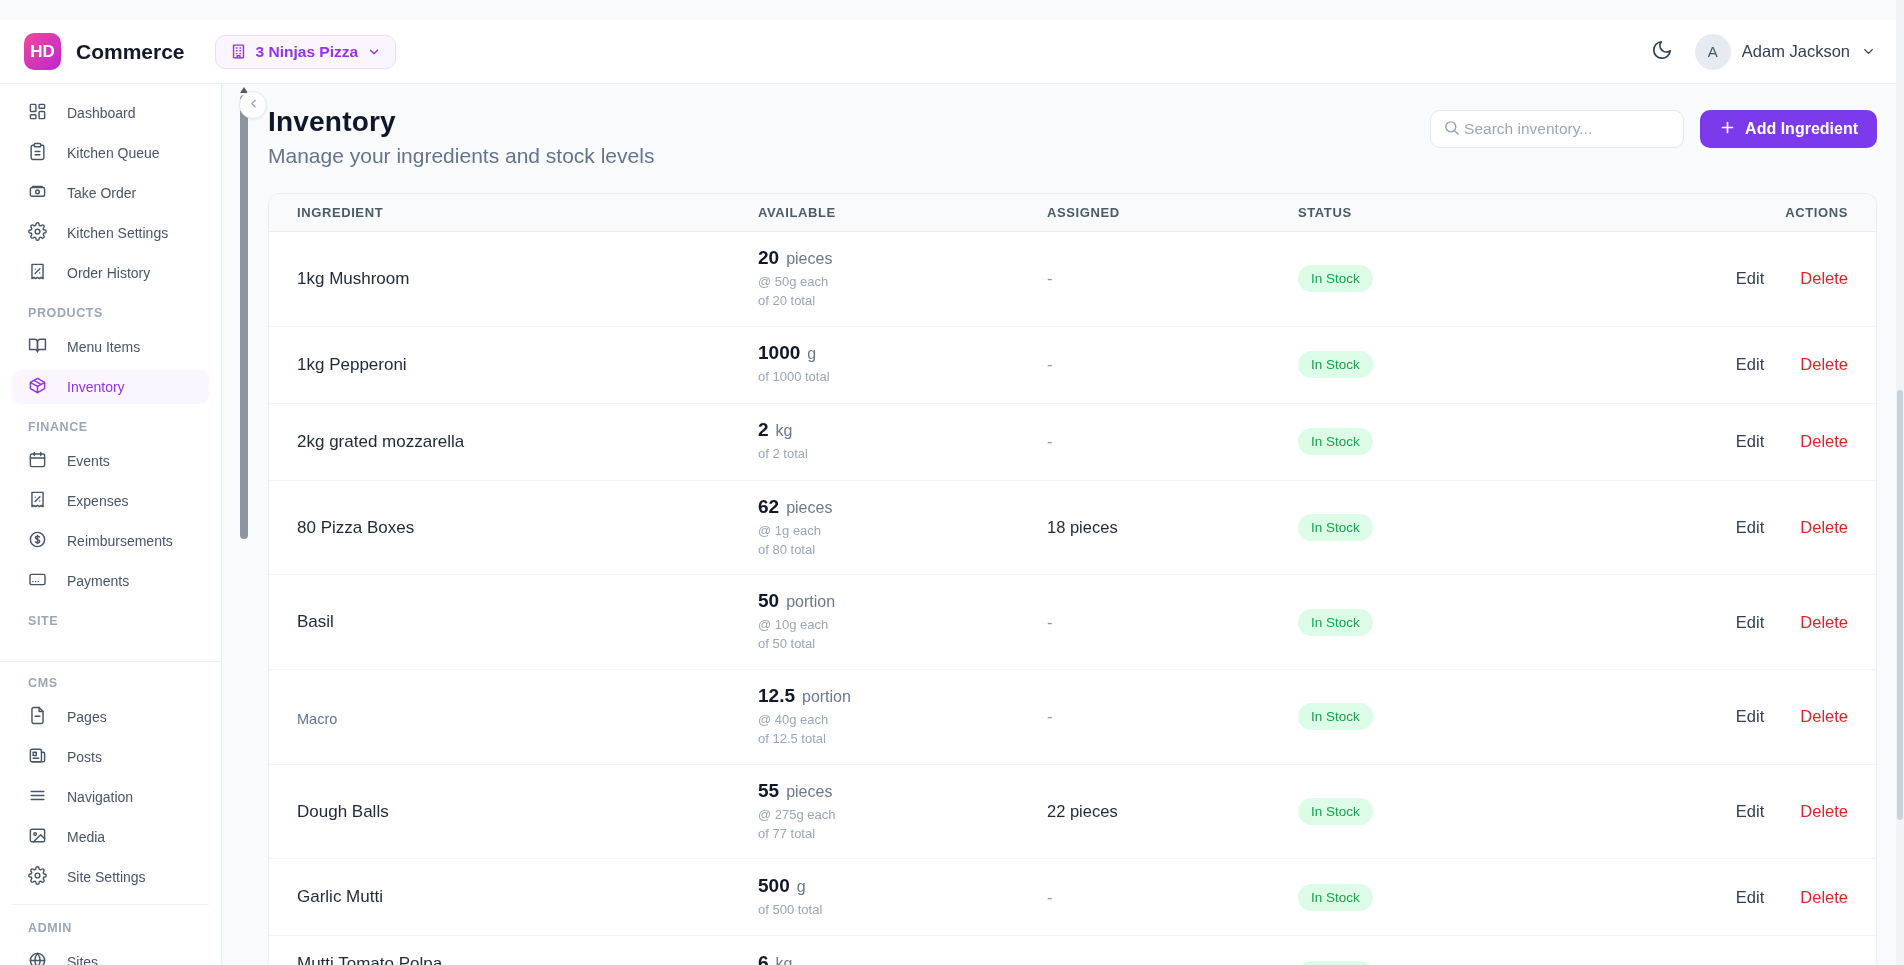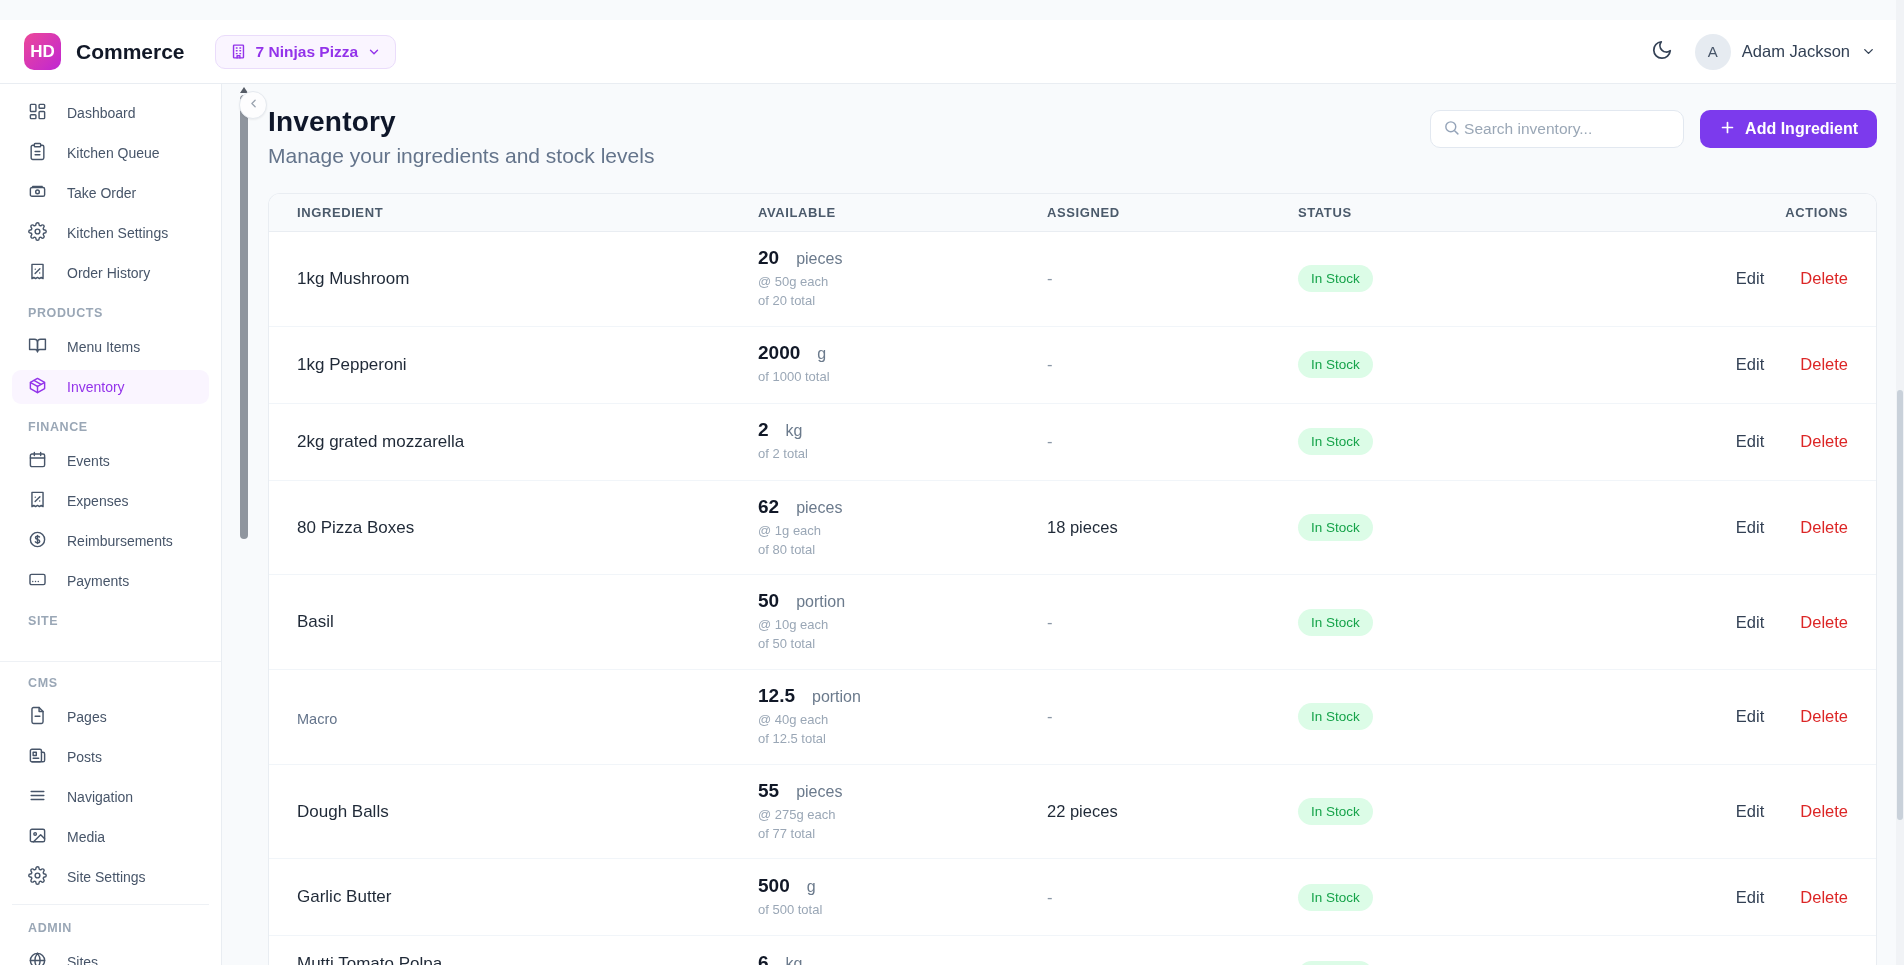--- a/index.html
+++ b/index.html
@@ -65,21 +65,21 @@
   
   .card { margin-top:25px; background:#fff; border:1px solid #e9edf2; border-radius:12px 12px 0 0;
     border-bottom:none; overflow:hidden; }
   .tgrid { display:grid; grid-template-columns:461px 289px 251px 300px 1fr; align-items:center; padding:0 28px; }
   .thead { background:#f8fafc; border-bottom:1px solid #e9edf2; height:38px; }
   .th { font-size:13px; font-weight:bold; color:#4b5a6b; letter-spacing:.6px; }
   .th.right, .cell.actions { text-align:right; }
   .trow { border-bottom:1px solid #f1f5f9; padding-top:15px; padding-bottom:15px; min-height:77px; }
   .ing-name { font-size:17px; font-weight:500; color:#1f2937; }
   .ing-sub { font-size:14.5px; color:#64748b; margin-top:5px; }
-  .avail-line1 { display:flex; align-items:baseline; gap:17px; }
+  .avail-line1 { display:flex; align-items:baseline; gap:7px; }
   .avail-qty { font-size:19px; font-weight:bold; color:#111827; }
   .avail-unit { font-size:16px; color:#6b7a8c; }
   .avail-sub { font-size:13px; color:#9aa7b6; margin-top:4px; line-height:1.45; }
   .cell.assigned { font-size:16.5px; color:#1f2937; }
   .cell.assigned.empty { color:#8a97a6; }
   .badge { display:inline-block; background:var(--badge-bg); color:var(--badge-text);
     font-size:13.5px; font-weight:500; padding:6px 13px; border-radius:999px; }
   .action-link { background:none; border:none; font-family:"Liberation Sans",sans-serif;
     font-size:16.5px; cursor:pointer; }
   .action-edit { color:#334155; margin-right:36px; }
@@ -94,21 +94,21 @@
 <header class="topbar">
   <div class="logo-badge">HD</div>
   <div class="brand">Commerce</div>
   <div class="store-pill">
     <span>
         <svg width="17" height="17" viewBox="0 0 24 24" fill="none" stroke="currentColor" stroke-width="2" stroke-linecap="round" stroke-linejoin="round">
           <rect x="5" y="3" width="14" height="18" rx="1"></rect>
           <path d="M9 7h1M14 7h1M9 11h1M14 11h1M9 15h1M14 15h1M10 21v-3h4v3"></path>
         </svg>
       </span>
-    <span>7 Ninjas Pizza</span>
+    <span>3 Ninjas Pizza</span>
     <span>
         <svg width="14" height="14" viewBox="0 0 24 24" fill="none" stroke="currentColor" stroke-width="2.4" stroke-linecap="round" stroke-linejoin="round">
           <path d="M6 9l6 6 6-6"></path>
         </svg>
       </span>
   </div>
   <div class="topbar-right">
     <button class="icon-btn">
       <span><svg width="22" height="22" viewBox="0 0 24 24" fill="none" stroke="currentColor" stroke-width="1.9" stroke-linecap="round" stroke-linejoin="round">
             <path d="M21 12.8A9 9 0 1 1 11.2 3 7 7 0 0 0 21 12.8z"></path>
@@ -328,21 +328,21 @@
             <div class="cell assigned empty">-</div>
             <div><span class="badge">In Stock</span></div>
             <div class="cell actions"><button class="action-link action-edit">Edit</button><button class="action-link action-delete">Delete</button></div>
           </div>
           <div class="tgrid trow">
             <div>
               <div class="ing-name">1kg Pepperoni</div>
             </div>
             <div>
               <div class="avail-line1">
-                <span class="avail-qty">2000</span>
+                <span class="avail-qty">1000</span>
                 <span class="avail-unit">g</span>
               </div>
               <div class="avail-sub">
                 <div>of 1000 total</div>
               </div>
             </div>
             <div class="cell assigned empty">-</div>
             <div><span class="badge">In Stock</span></div>
             <div class="cell actions"><button class="action-link action-edit">Edit</button><button class="action-link action-delete">Delete</button></div>
           </div>
@@ -430,21 +430,21 @@
                 <div>@ 275g each</div>
                 <div>of 77 total</div>
               </div>
             </div>
             <div class="cell assigned">22 pieces</div>
             <div><span class="badge">In Stock</span></div>
             <div class="cell actions"><button class="action-link action-edit">Edit</button><button class="action-link action-delete">Delete</button></div>
           </div>
           <div class="tgrid trow">
             <div>
-              <div class="ing-name">Garlic Butter</div>
+              <div class="ing-name">Garlic Mutti</div>
             </div>
             <div>
               <div class="avail-line1">
                 <span class="avail-qty">500</span>
                 <span class="avail-unit">g</span>
               </div>
               <div class="avail-sub">
                 <div>of 500 total</div>
               </div>
             </div>

